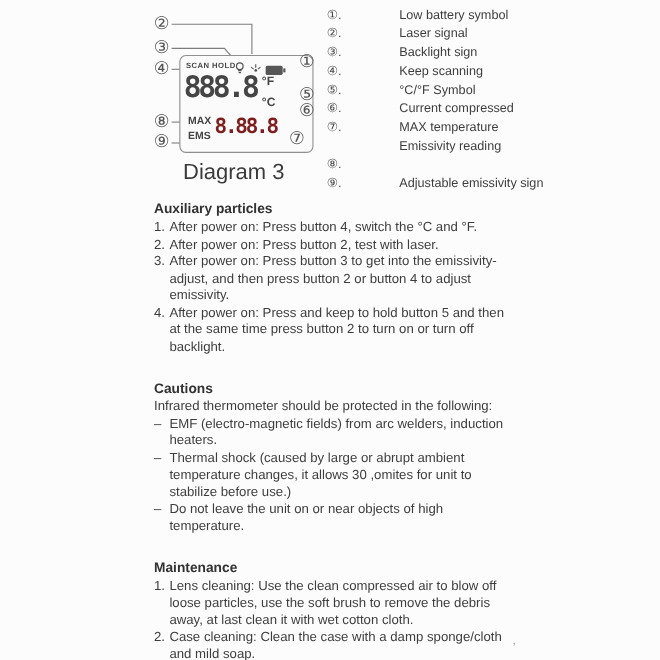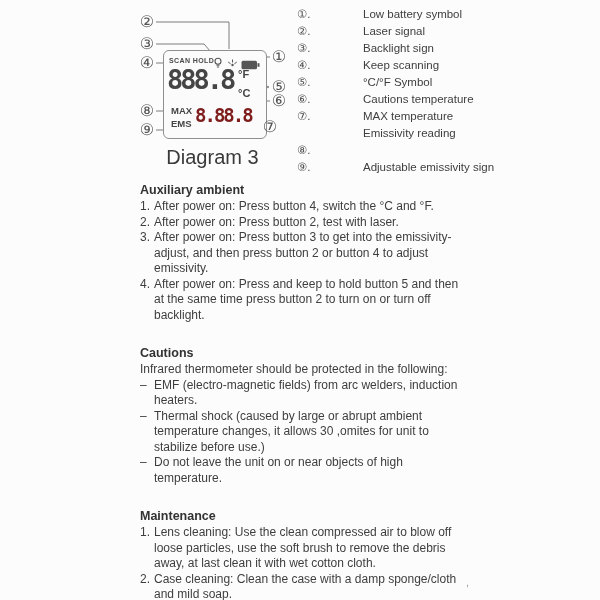--- a/index.html
+++ b/index.html
@@ -6,21 +6,21 @@
   html,body { width:100%; height:100%; }
   body { font-family:"Liberation Sans", sans-serif; background:#e9e9e9; }
   .page {
     position:relative; width:600px; height:600px; margin:0 auto;
     background:#fcfcfc; overflow:hidden; color:#3e3e3e;
   }
 
   
   .diagram { position:absolute; left:0; top:0; width:300px; height:180px; }
   .lcd {
-    position:absolute; left:163px; top:50px; width:104px; height:89px;
+    position:absolute; left:163px; top:50px; width:122px; height:89px;
     border:1.5px solid #8f8f8f; border-radius:6px; background:#fbfbfb;
   }
   .lcd-row1 { position:absolute; left:5px; top:4px; width:90px; height:12px; }
   .scanhold { position:absolute; left:0; top:2px; font-size:7px; font-weight:bold; letter-spacing:.4px; color:#4a4a4a; white-space:nowrap; }
   .bulb-ic  { position:absolute; left:43px; top:0; }
   .laser-ic { position:absolute; left:58px; top:1px; }
   .batt-ic  { position:absolute; left:72px; top:1px; }
   .main-digits {
     position:absolute; left:3px; top:13px; width:73px;
     font-family:"DejaVu Sans Mono", monospace; font-weight:bold;
@@ -152,21 +152,21 @@
     <div class="lrow">
         <span class="lnum">④.</span>
         <span class="ltxt">Keep scanning</span>
       </div>
     <div class="lrow">
         <span class="lnum">⑤.</span>
         <span class="ltxt">°C/°F Symbol</span>
       </div>
     <div class="lrow">
         <span class="lnum">⑥.</span>
-        <span class="ltxt">Cautions temperature</span>
+        <span class="ltxt">Current compressed</span>
       </div>
     <div class="lrow">
         <span class="lnum">⑦.</span>
         <span class="ltxt">MAX temperature</span>
       </div>
     <div class="lrow">
         <span class="lnum"></span>
         <span class="ltxt">Emissivity reading</span>
       </div>
     <div class="lrow">
@@ -174,21 +174,21 @@
       </div>
     <div class="lrow">
         <span class="lnum">⑨.</span>
         <span class="ltxt">Adjustable emissivity sign</span>
       </div>
   </div>
 
   <div class="bodytext">
 
     <div class="section">
-      <div class="sec-title">Auxiliary ambient</div>
+      <div class="sec-title">Auxiliary particles</div>
       <div class="li">
           <span class="m">1.</span>
           <span class="t">After power on: Press button 4, switch the °C and °F.</span>
         </div>
       <div class="li">
           <span class="m">2.</span>
           <span class="t">After power on: Press button 2, test with laser.</span>
         </div>
       <div class="li">
           <span class="m">3.</span>

